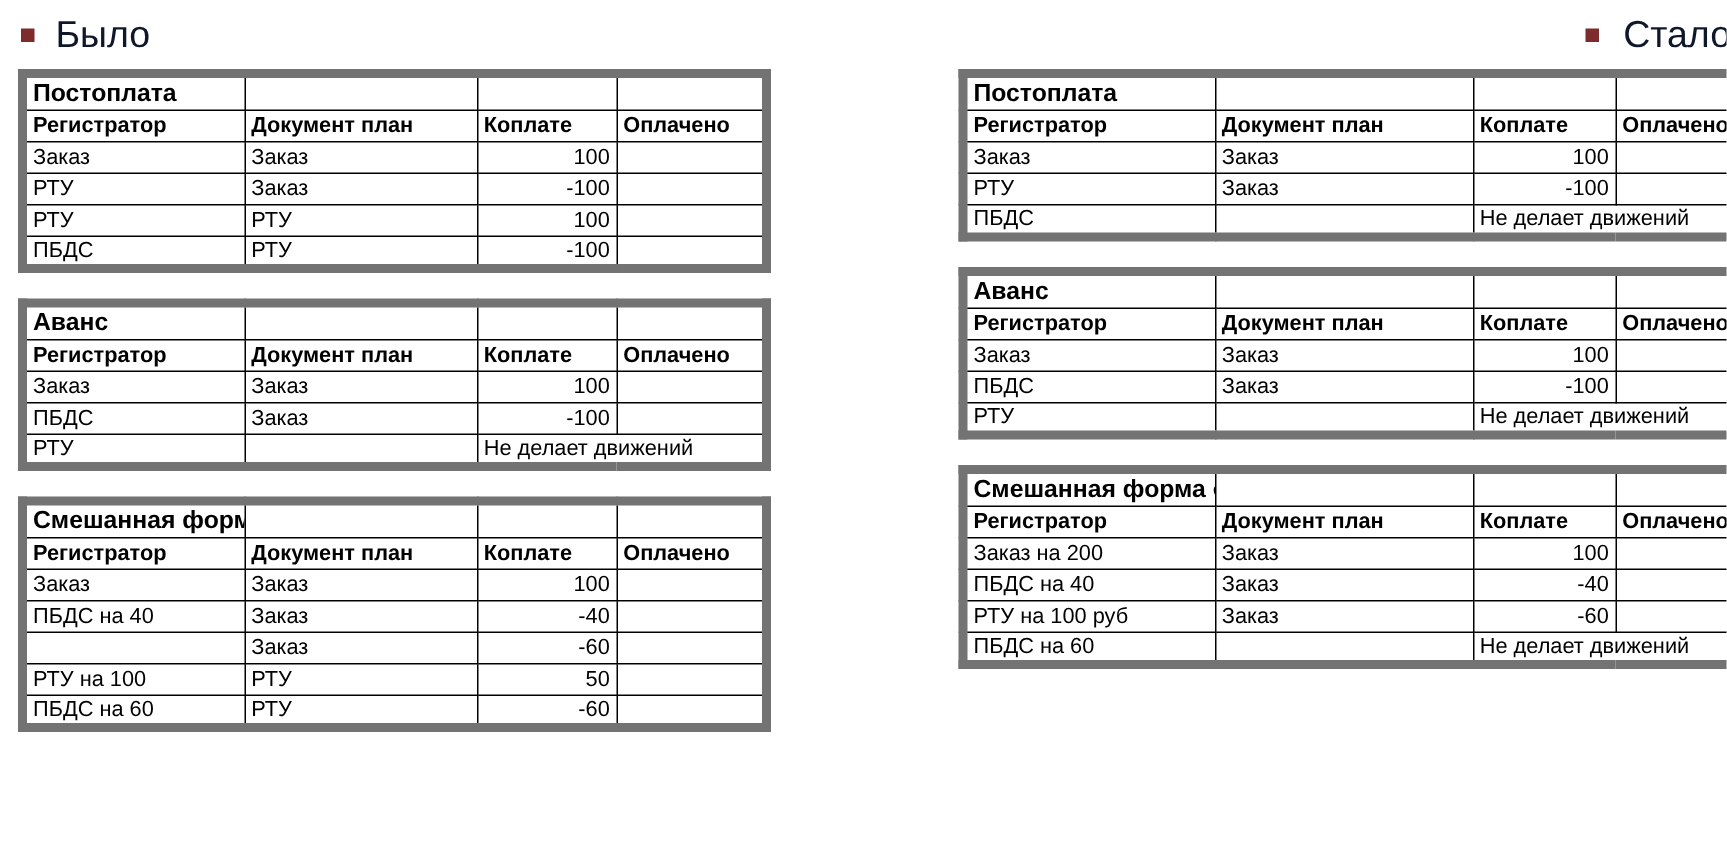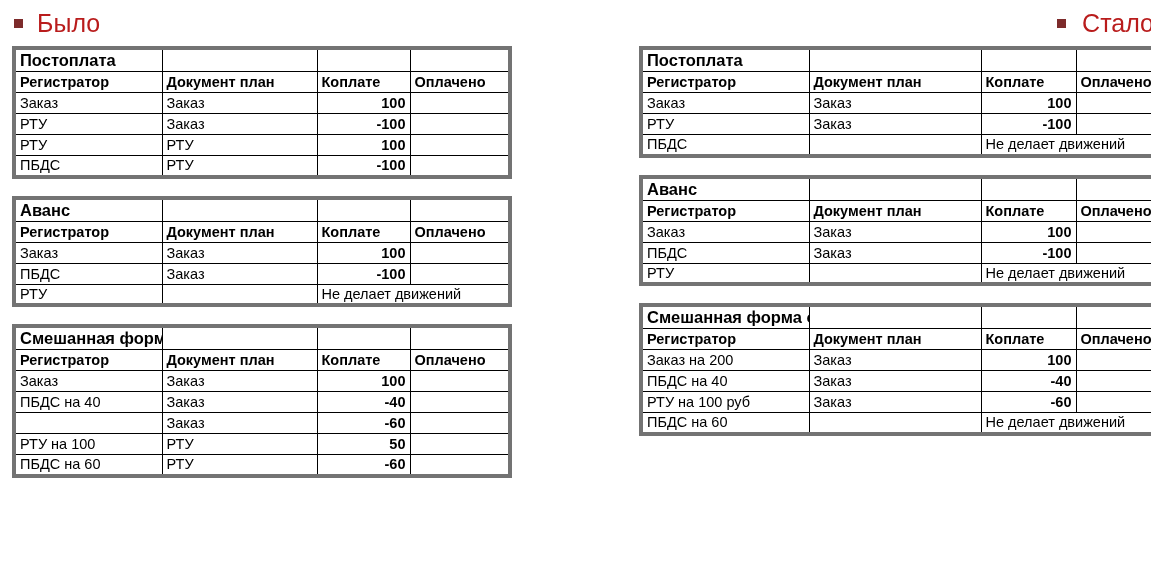--- a/index.html
+++ b/index.html
@@ -37,57 +37,56 @@
     gap: 16px;
   }
   .bullet {
     width: 9px;
     height: 9px;
     background: #7d2b2b;
     display: inline-block;
     flex: 0 0 auto;
   }
   .panel-title {
-    color: #b91c1c;
+    color: #0f172a;
     font-size: 25px;
     line-height: 1;
     white-space: nowrap;
   }
 
   .tables {
     position: relative;
   }
 
   table.grid {
     border-collapse: collapse;
     table-layout: fixed;
     font-size: 14.5px;
     color: #000;
     background: #fff;
-    border: 4px solid #737373;
+    border: 6px solid #737373;
     margin-bottom: 17px;
   }
   table.grid td {
     border: 1px solid #000;
     padding: 1px 4px;
     height: 21px;
     box-sizing: border-box;
     overflow: hidden;
     white-space: nowrap;
   }
   td.title-cell {
     font-weight: bold;
     font-size: 16.5px;
   }
   td.header-cell {
     font-weight: bold;
   }
   td.num {
     text-align: right;
-    font-weight: bold;
   }
   td.blank {
     border: 1px solid #000;
   }
   td.nomove {
     text-align: left;
   }
 
   
   .left-tbl { width: 496px; }

